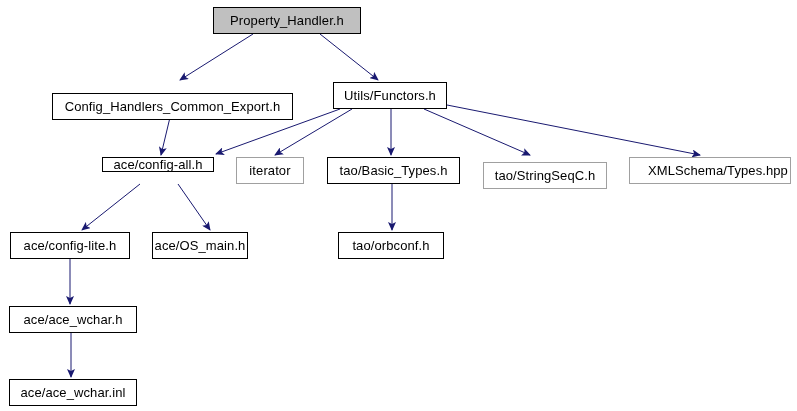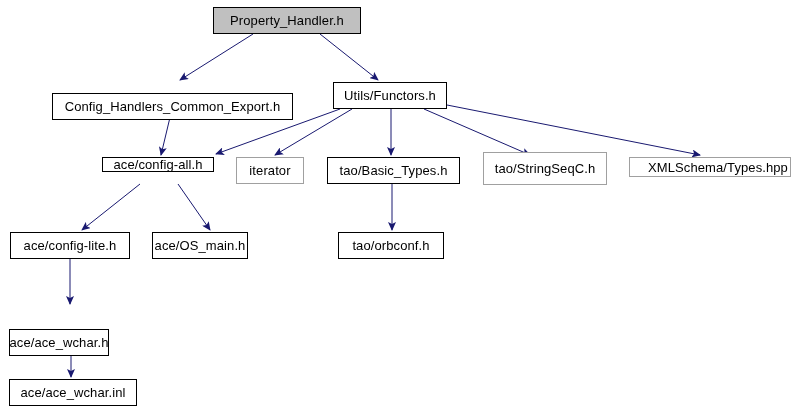--- a/index.html
+++ b/index.html
@@ -87,35 +87,35 @@
       </div>
       <div class="node" style="left: 102px; top: 157px; width: 112px; height: 15px; align-items: flex-end;">
         <span>ace/config-all.h</span>
       </div>
       <div class="node external" style="left: 236px; top: 157px; width: 68px; height: 27px;">
         <span>iterator</span>
       </div>
       <div class="node" style="left: 327px; top: 157px; width: 133px; height: 27px;">
         <span>tao/Basic_Types.h</span>
       </div>
-      <div class="node external" style="left: 483px; top: 152px; width: 124px; height: 33px;">
+      <div class="node external" style="left: 483px; top: 162px; width: 124px; height: 27px;">
         <span>tao/StringSeqC.h</span>
       </div>
-      <div class="node external" style="left: 629px; top: 157px; width: 162px; height: 20px; padding-left: 16px;">
+      <div class="node external" style="left: 629px; top: 157px; width: 162px; height: 27px; padding-left: 16px;">
         <span>XMLSchema/Types.hpp</span>
       </div>
       <div class="node" style="left: 10px; top: 232px; width: 120px; height: 27px;">
         <span>ace/config-lite.h</span>
       </div>
       <div class="node" style="left: 152px; top: 232px; width: 96px; height: 27px;">
         <span>ace/OS_main.h</span>
       </div>
       <div class="node" style="left: 338px; top: 232px; width: 106px; height: 27px;">
         <span>tao/orbconf.h</span>
       </div>
-      <div class="node" style="left: 9px; top: 306px; width: 100px; height: 27px; margin-top: 23px;">
+      <div class="node" style="left: 9px; top: 306px; width: 128px; height: 27px;">
         <span>ace/ace_wchar.h</span>
       </div>
       <div class="node" style="left: 9px; top: 379px; width: 128px; height: 27px;">
         <span>ace/ace_wchar.inl</span>
       </div>
     </div>
 </div>
 
 </body></html>

